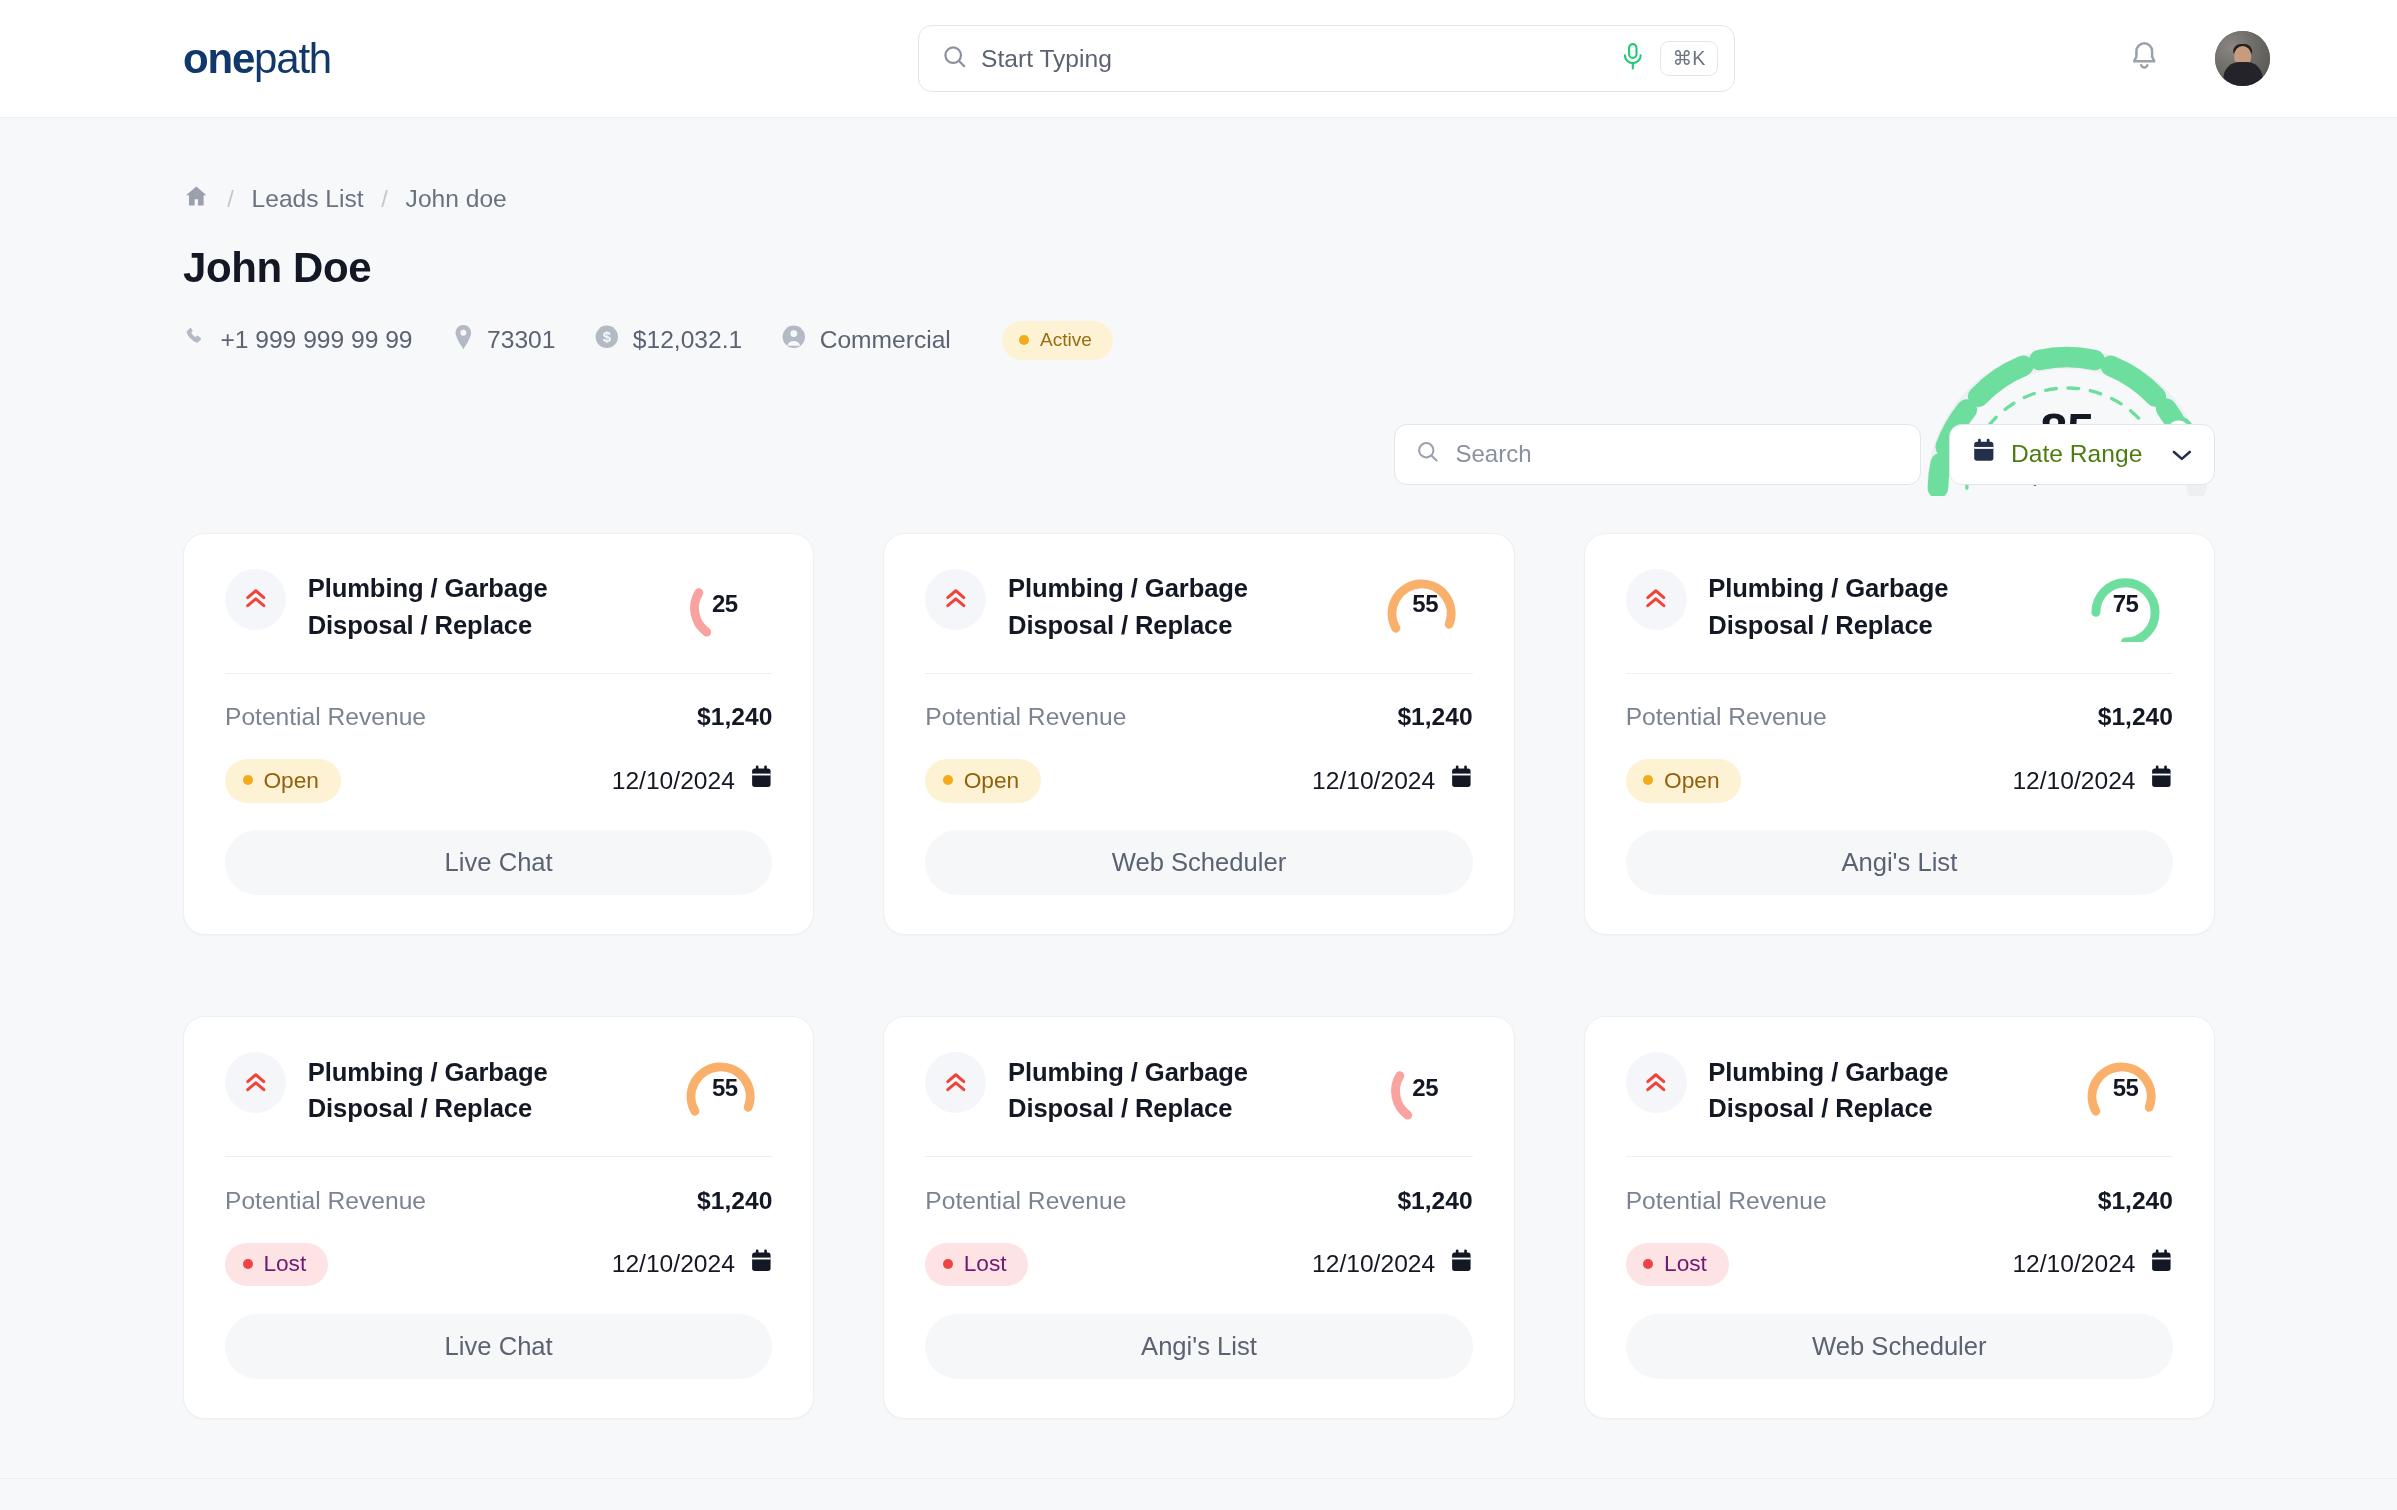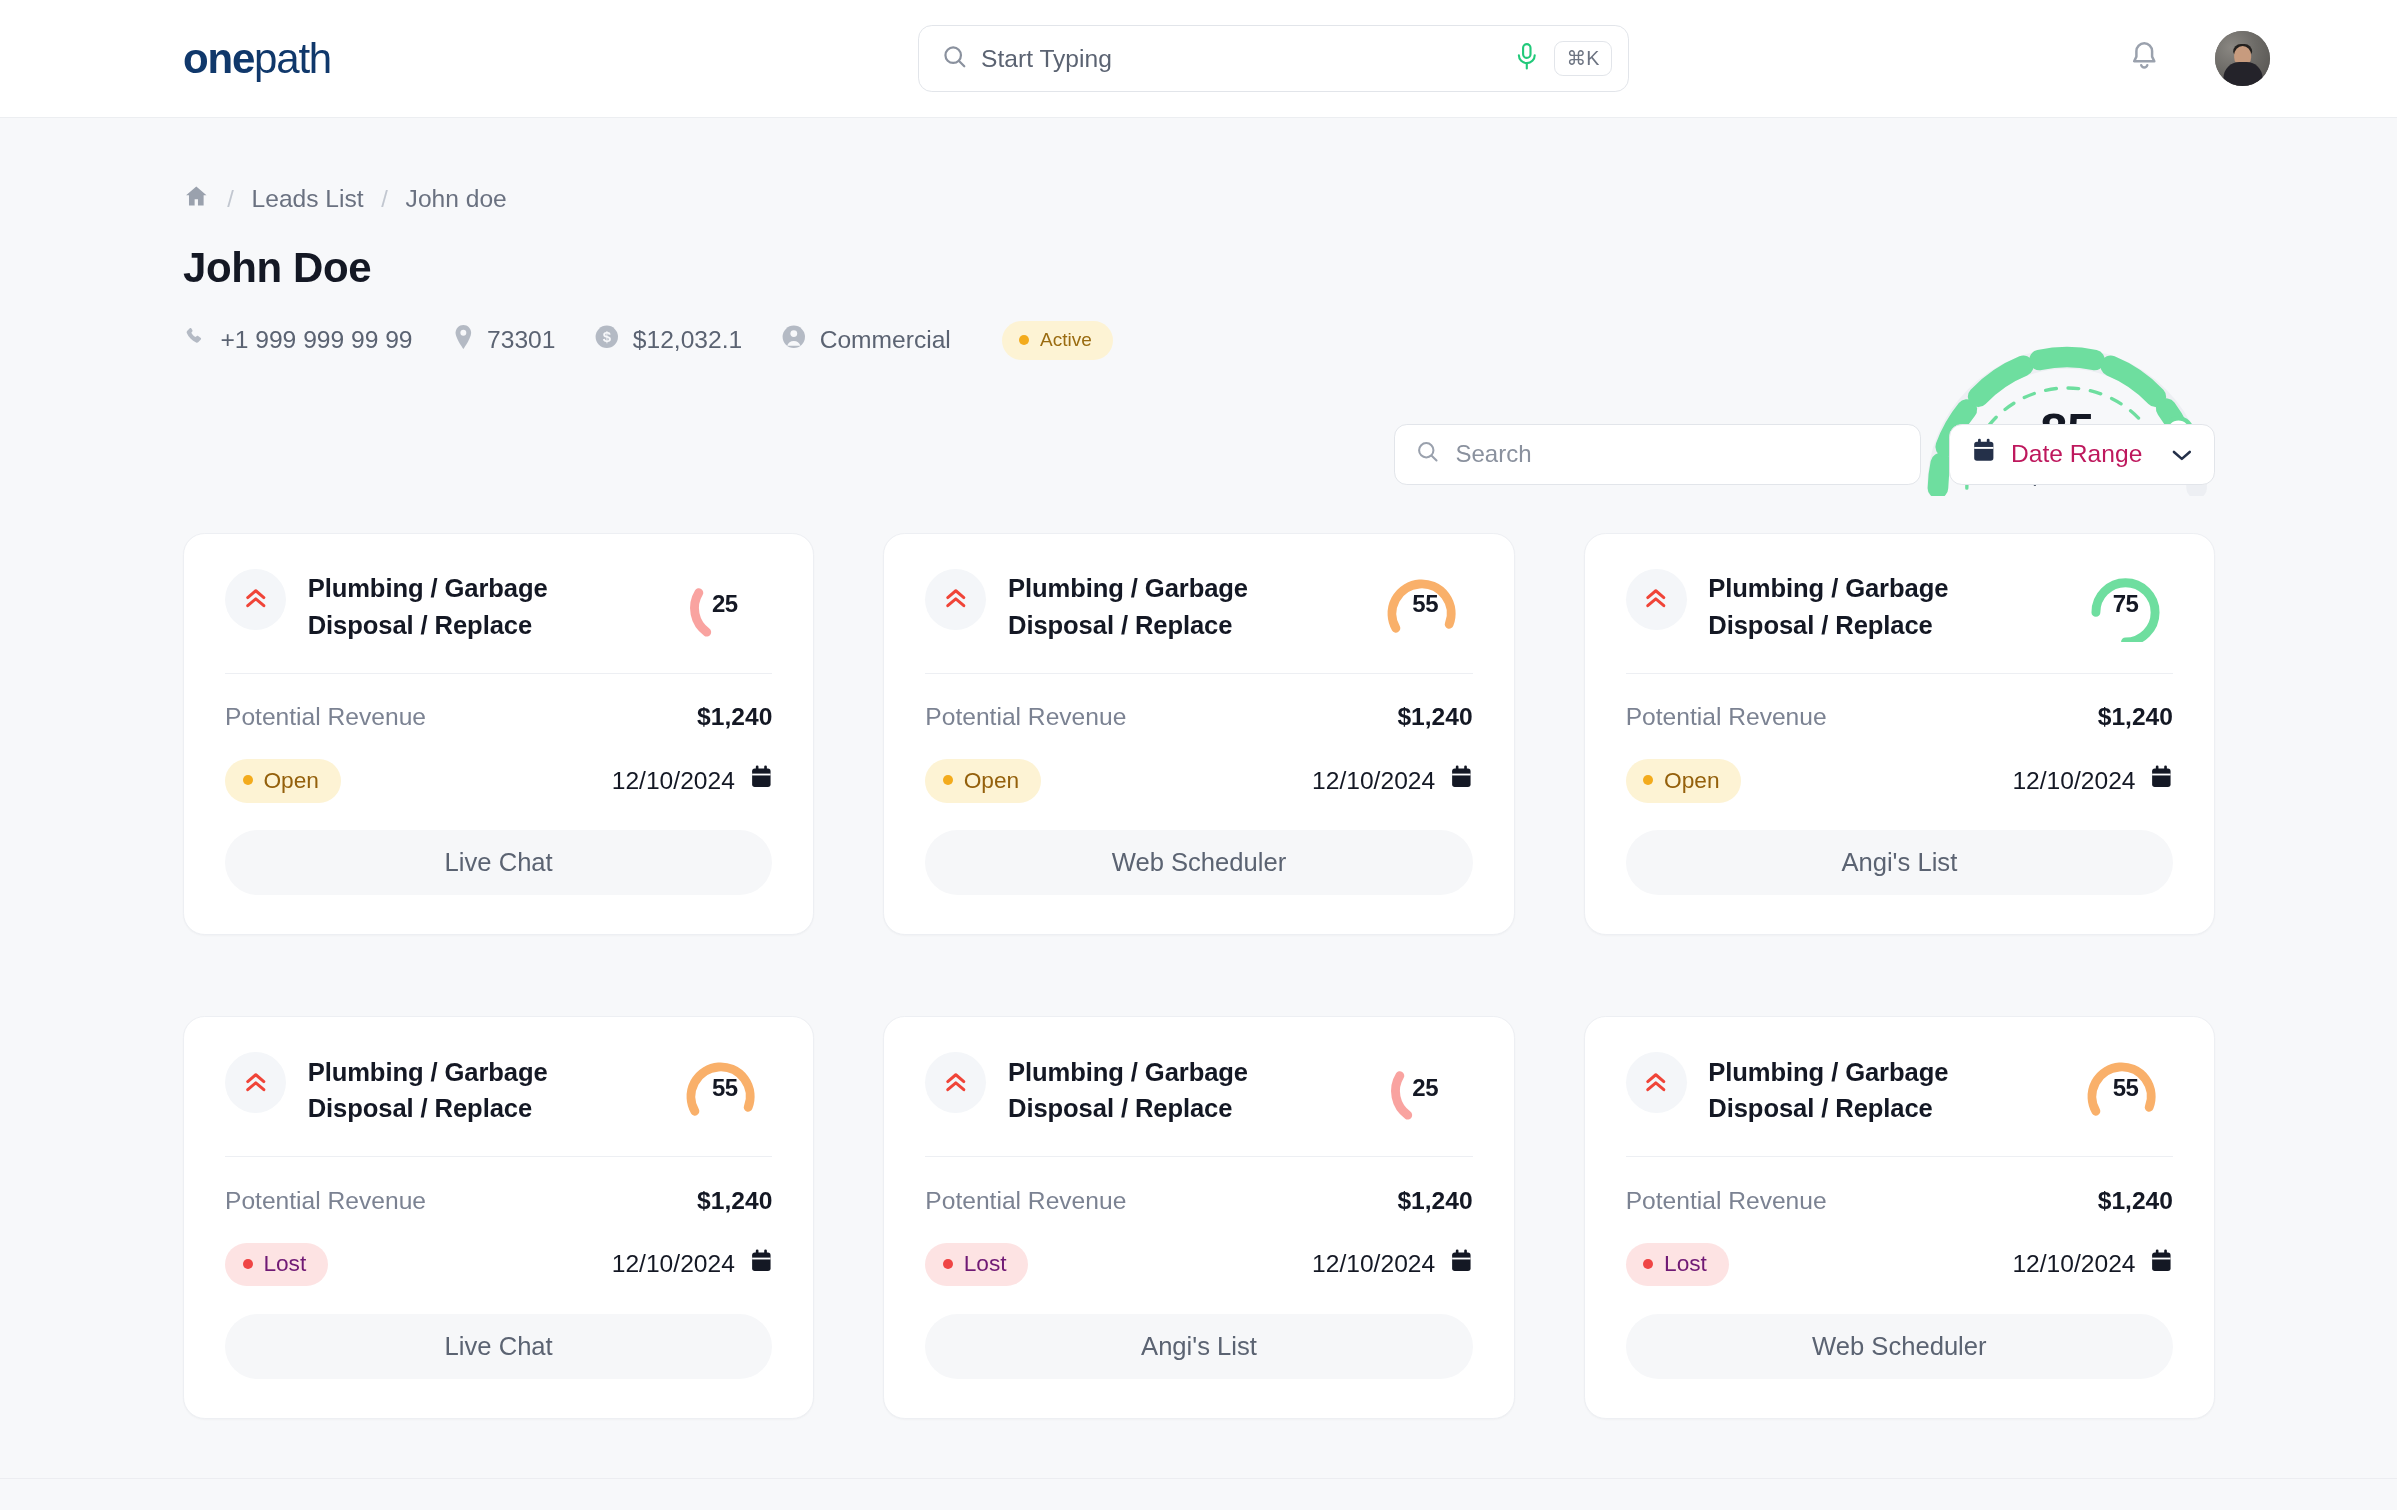--- a/index.html
+++ b/index.html
@@ -28,21 +28,21 @@
     color: #10386b;
     display: flex;
     align-items: baseline;
   }
   .logo .bold { font-weight: 700; }
   .logo .thin { font-weight: 400; }
 
   .searchwrap {
     position: absolute;
     left: 918px;
-    width: 711px;
+    width: 817px;
     height: 67px;
     border: 1px solid #e2e5ea;
     border-radius: 13.8px;
     background: #fff;
     display: flex;
     align-items: center;
     padding: 0 15.8px 0 21.7px;
     gap: 13.8px;
   }
   .searchwrap .ph {
@@ -219,21 +219,21 @@
     width: 266px;
     height: 61px;
     border: 1px solid #e2e5ea;
     background: #fff;
     border-radius: 12.8px;
     display: flex;
     align-items: center;
     padding: 0 21.7px;
     gap: 15.8px;
     font-size: 24.6px;
-    color: #be185d;
+    color: #4d7c0f;
   }
   .daterange .chev { margin-left: auto; }
 
   
   .grid {
     margin-top: 45px;
     display: grid;
     grid-template-columns: repeat(3, 1fr);
     gap: 81px 69px;
   }

